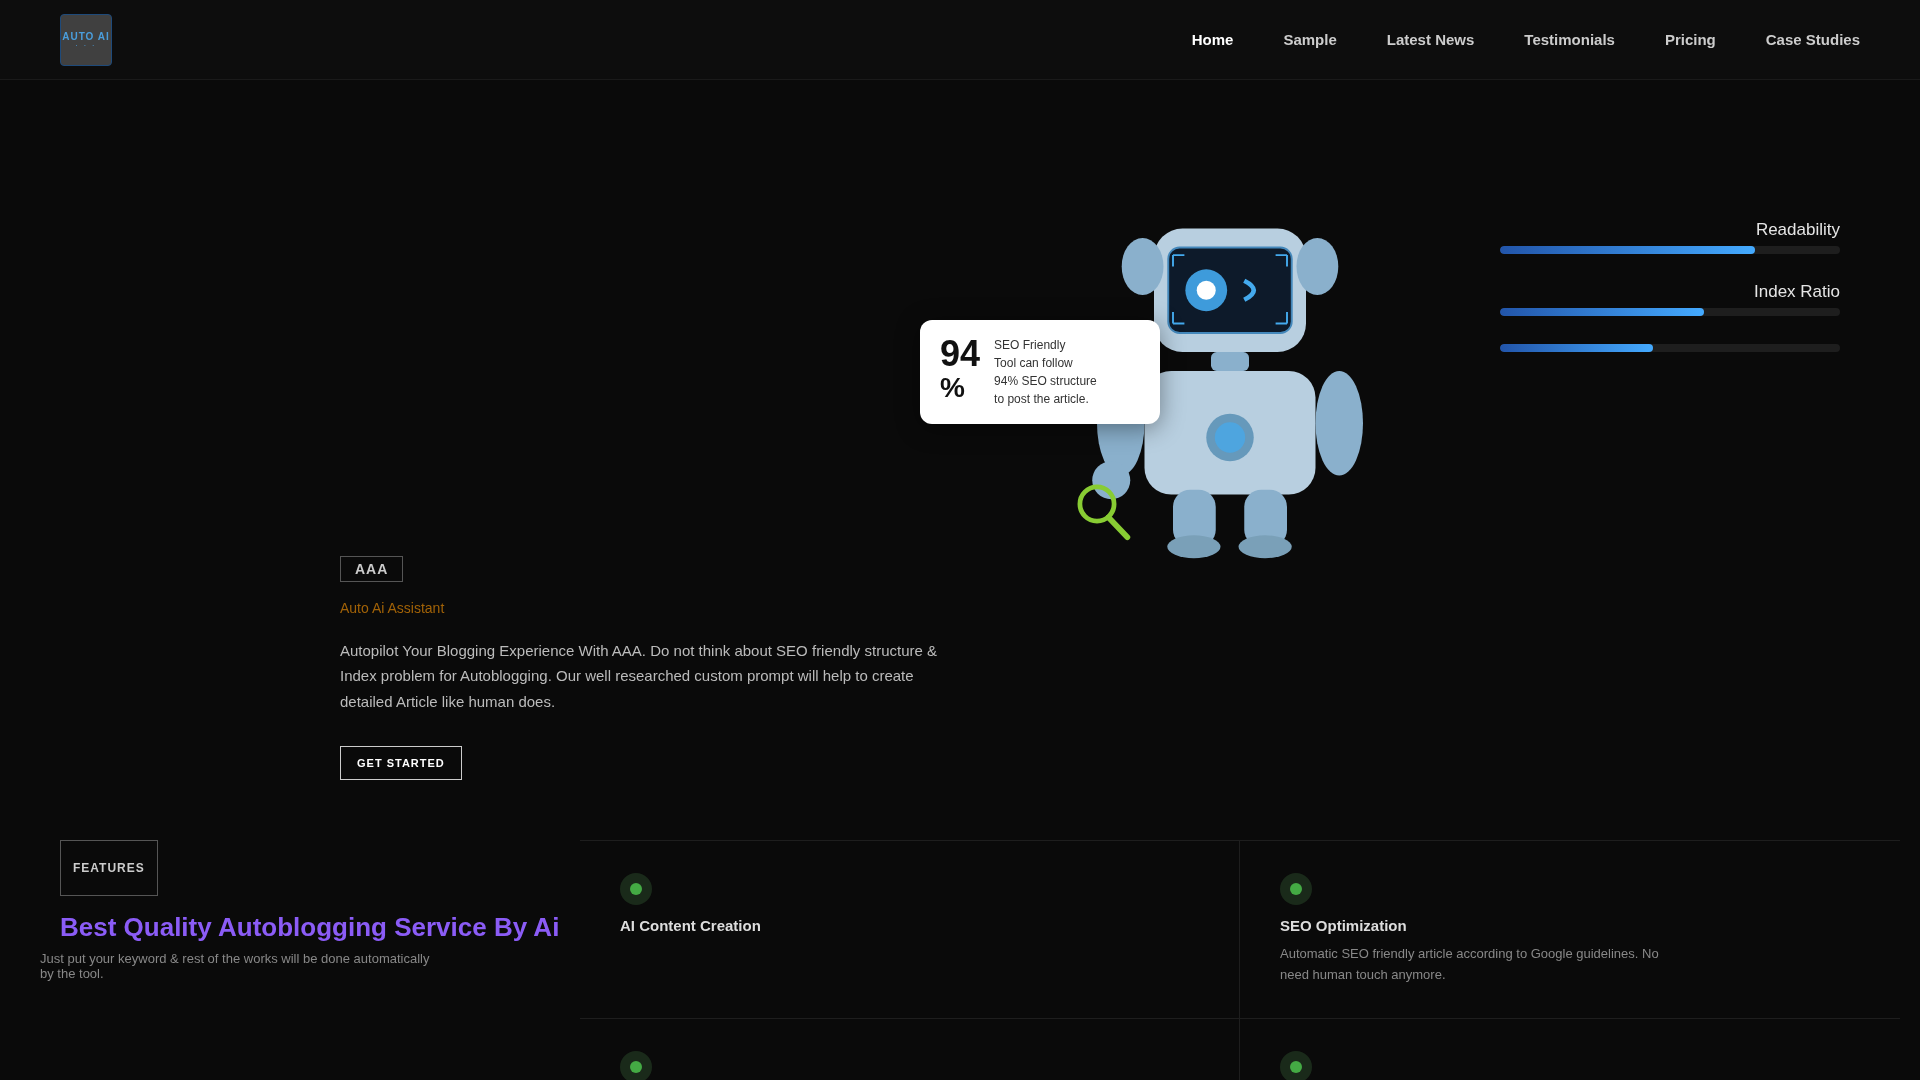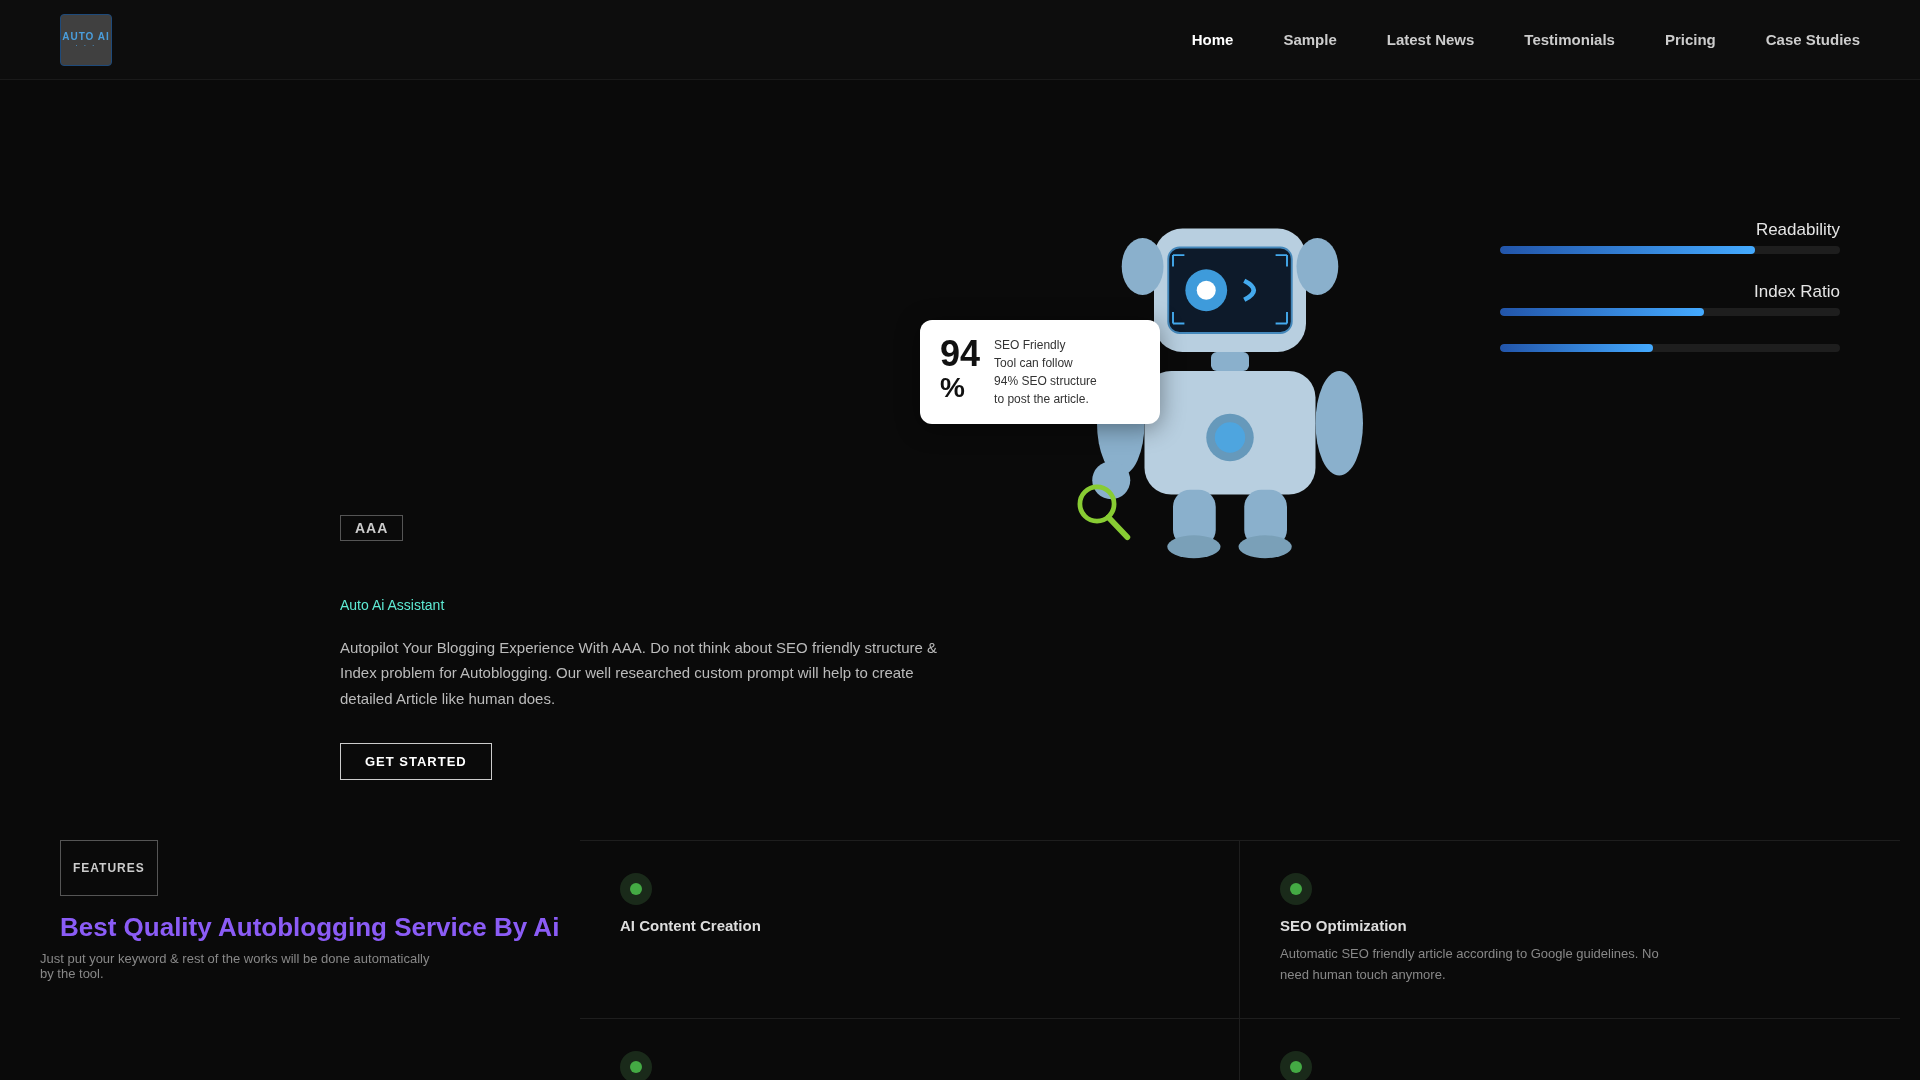--- a/index.html
+++ b/index.html
@@ -84,39 +84,38 @@
       display: inline-block;
       border: 1px solid #555;
       color: #ccc;
       padding: 4px 14px;
       font-size: 14px;
       font-weight: 600;
       margin-bottom: 18px;
       letter-spacing: 1px;
     }
     .hero-subtitle {
-      color: #5eead4;
+      color: #a16207;
       font-size: 14px;
       margin-bottom: 22px;
-      margin-top: 38px;
     }
     .hero-description {
       color: #bbb;
       font-size: 15px;
       line-height: 1.7;
       margin-bottom: 32px;
       max-width: 700px;
     }
     .btn-get-started {
       display: inline-block;
       background: transparent;
       border: 1.5px solid #ccc;
       color: #fff;
-      padding: 10px 24px;
-      font-size: 13px;
+      padding: 10px 16px;
+      font-size: 11px;
       font-weight: 700;
       letter-spacing: 1px;
       cursor: pointer;
       text-transform: uppercase;
     }
 
     
     .hero-visual {
       position: absolute;
       right: 0;

